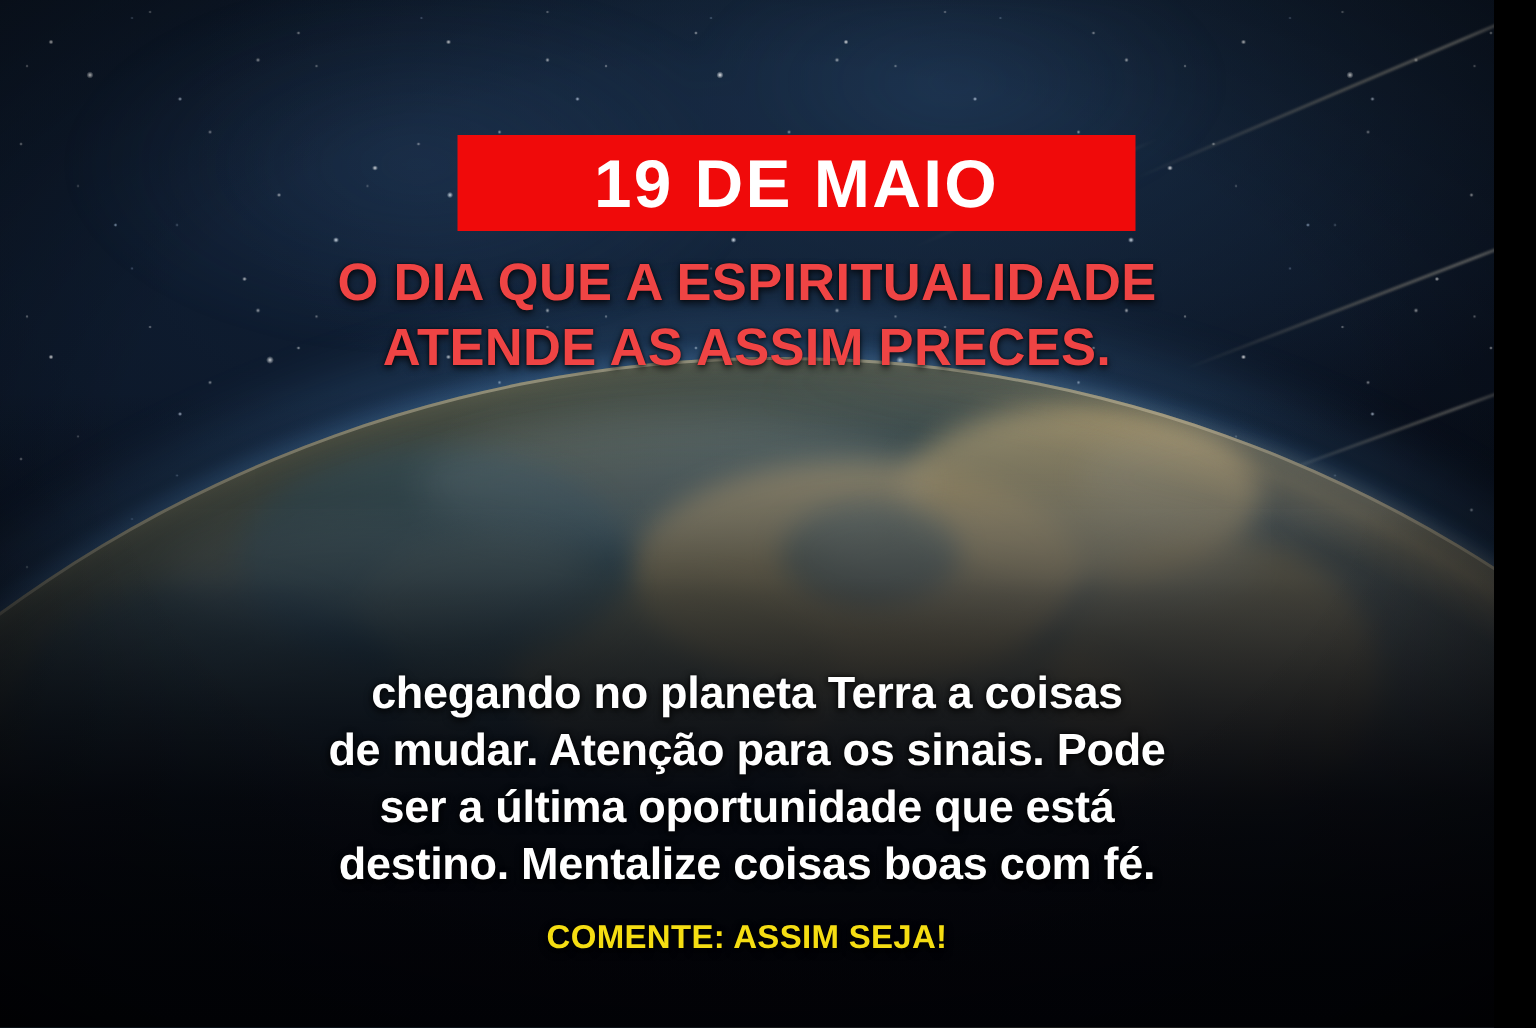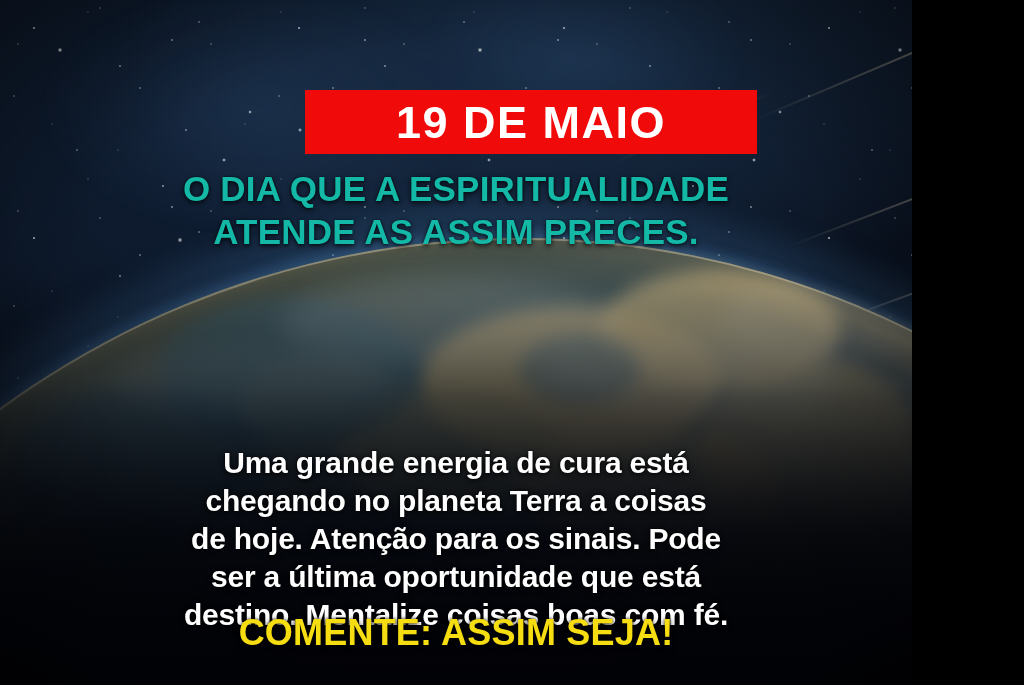--- a/index.html
+++ b/index.html
@@ -3,27 +3,26 @@
 <meta charset="utf-8">
 <title>19 de Maio</title>
 <style>
   html, body {
     margin: 0;
     padding: 0;
     background: #000;
   }
   #poster {
     position: relative;
-    width: 888px;
+    width: 996px;
     height: 685px;
     overflow: hidden;
     font-family: "Liberation Sans", sans-serif;
     background: #060a14;
     user-select: none;
-    padding-left: 24px;
   }
 
   
   .bg-space {
     position: absolute;
     inset: 0;
     background:
       radial-gradient(ellipse 70% 55% at 62% 10%,  rgba(26,48,74,0.85) 0%, rgba(10,18,32,0.0) 70%),
       radial-gradient(ellipse 90% 70% at 30% 25%,  rgba(16,32,54,0.9) 0%,  rgba(6,10,20,0.0) 72%),
       linear-gradient(175deg, #0b1422 0%, #0a1220 35%, #070d18 62%, #04070e 100%);
@@ -217,21 +216,21 @@
     line-height: 1;
     white-space: nowrap;
     font-stretch: condensed;
   }
 
   .headline {
     position: absolute;
     left: 0;
     right: 0;
     top: 168px;
-    color: #14b8a6;
+    color: #ef4444;
     font-size: 35px;
     font-weight: bold;
     line-height: 1.22;
     letter-spacing: .2px;
     text-shadow: 0 2px 5px rgba(0,0,0,.75), 0 0 2px rgba(0,0,0,.6);
     padding: 0 52px;
   }
 
   .body-copy {
     position: absolute;
@@ -246,21 +245,21 @@
     text-shadow: 0 2px 6px rgba(0,0,0,.85), 0 0 3px rgba(0,0,0,.7);
     padding: 0 54px;
   }
 
   .cta {
     position: absolute;
     left: 0;
     right: 0;
     top: 612px;
     color: #f5dd12;
-    font-size: 36px;
+    font-size: 22px;
     font-weight: bold;
     letter-spacing: .2px;
     text-shadow: 0 2px 6px rgba(0,0,0,.9), 0 0 3px rgba(0,0,0,.7);
   }
 </style>
 </head>
 <body>
 
 <div id="poster">
 
@@ -318,23 +317,22 @@
     <div class="date-banner">
       <span class="date-banner-text">19 DE MAIO</span>
     </div>
 
     <div class="headline">
       <div>O DIA QUE A ESPIRITUALIDADE</div>
       <div>ATENDE AS ASSIM PRECES.</div>
     </div>
 
     <div class="body-copy">
-      <div>Uma grande energia de cura está</div>
       <div>chegando no planeta Terra a coisas</div>
-      <div>de hoje. Atenção para os sinais. Pode</div>
+      <div>de mudar. Atenção para os sinais. Pode</div>
       <div>ser a última oportunidade que está</div>
       <div>destino. Mentalize coisas boas com fé.</div>
     </div>
 
     <div class="cta">COMENTE: ASSIM SEJA!</div>
 
   </div>
 </div>
 
 </body></html>

